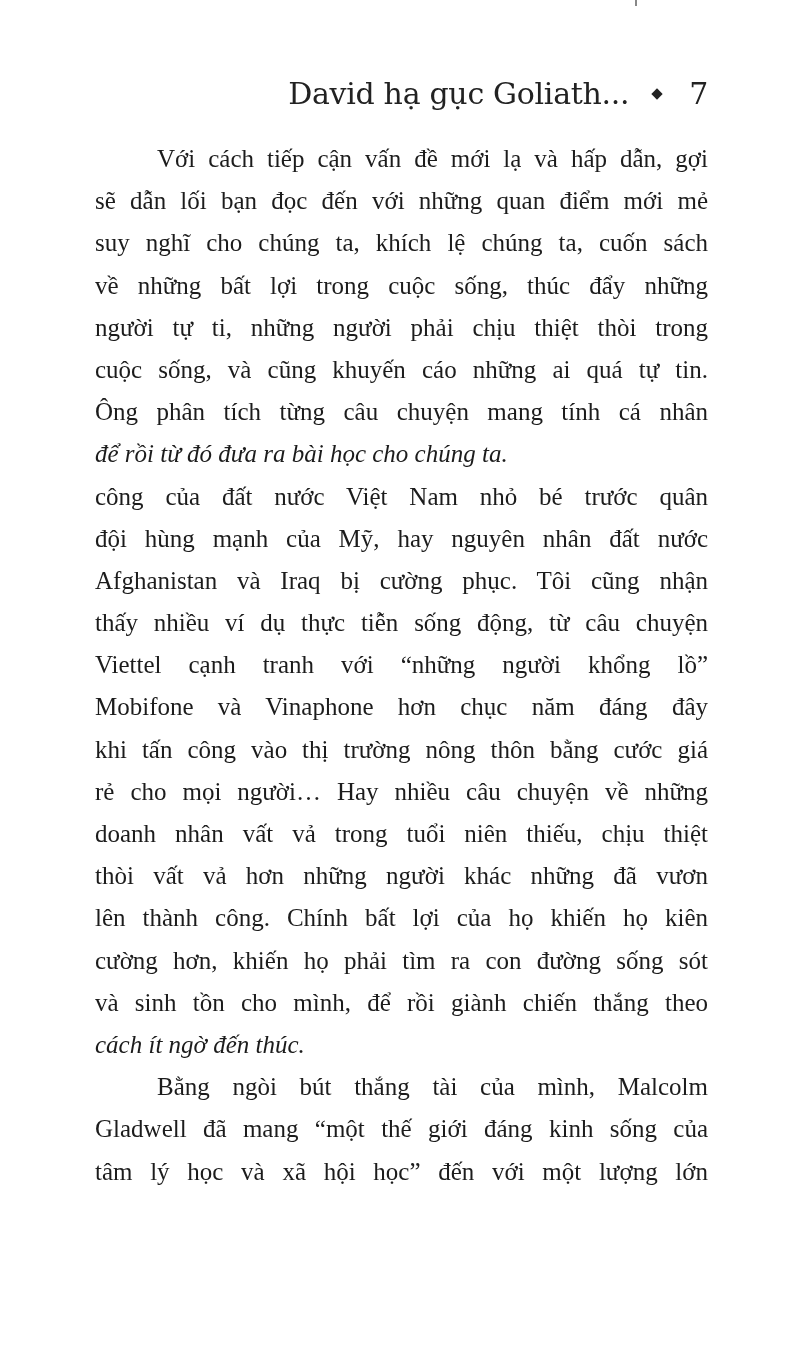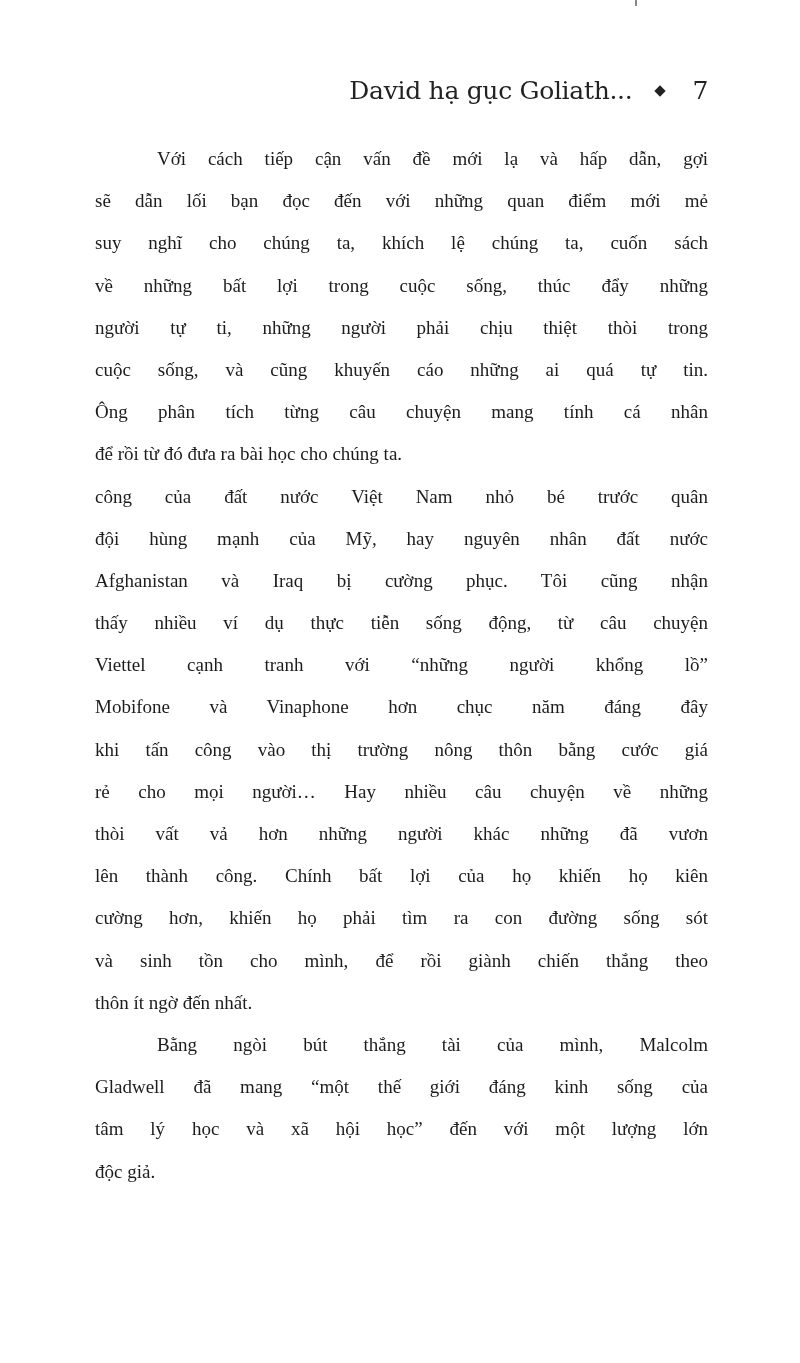--- a/index.html
+++ b/index.html
@@ -28,57 +28,58 @@
       top: 0;
       width: 2px;
       height: 6px;
       background: #888;
     }
     .running-header {
       position: absolute;
       top: 76px;
       right: 92px;
       font-family: "DejaVu Serif", serif;
-      font-size: 25px;
+      font-size: 30px;
       color: #222;
       display: flex;
       align-items: center;
       white-space: nowrap;
       letter-spacing: -0.3px;
     }
     .running-header .diamond {
       display: inline-block;
       width: 8px;
       height: 8px;
       background: #222;
       transform: rotate(45deg);
       margin: 0 28px 0 24px;
     }
     .body-text {
       position: absolute;
       left: 95px;
       top: 138px;
       width: 613px;
       font-family: "Liberation Serif", serif;
-      font-size: 19px;
+      font-size: 25px;
       line-height: 42.2px;
       color: #1c1c1c;
     }
     .line {
       display: block;
       text-align: justify;
       text-align-last: justify;
       white-space: nowrap;
       height: 42.2px;
     }
     .line.first {
       padding-left: 62px;
     }
     .line.last {
       text-align-last: left;
+      font-style: italic;
     }
   </style>
 </head>
 <body>
 
 <div class="page">
   <div class="corner-mark"></div>
 
   <div class="running-header">
     <span>David hạ gục Goliath...</span>
@@ -101,27 +102,27 @@
 
     <div class="para-block">
       <span class="line">công của đất nước Việt Nam nhỏ bé trước quân</span>
       <span class="line">đội hùng mạnh của Mỹ, hay nguyên nhân đất nước</span>
       <span class="line">Afghanistan và Iraq bị cường phục. Tôi cũng nhận</span>
       <span class="line">thấy nhiều ví dụ thực tiễn sống động, từ câu chuyện</span>
       <span class="line">Viettel cạnh tranh với “những người khổng lồ”</span>
       <span class="line">Mobifone và Vinaphone hơn chục năm đáng đây</span>
       <span class="line">khi tấn công vào thị trường nông thôn bằng cước giá</span>
       <span class="line">rẻ cho mọi người… Hay nhiều câu chuyện về những</span>
+      <span class="line">doanh nhân vất vả trong tuổi niên thiếu, chịu thiệt</span>
       <span class="line">thòi vất vả hơn những người khác những đã vươn</span>
       <span class="line">lên thành công. Chính bất lợi của họ khiến họ kiên</span>
       <span class="line">cường hơn, khiến họ phải tìm ra con đường sống sót</span>
       <span class="line">và sinh tồn cho mình, để rồi giành chiến thắng theo</span>
-      <span class="line last">thôn ít ngờ đến nhất.</span>
+      <span class="line last">cách ít ngờ đến thúc.</span>
     </div>
 
     <div class="para-block">
       <span class="line first">Bằng ngòi bút thắng tài của mình, Malcolm</span>
       <span class="line">Gladwell đã mang “một thế giới đáng kinh sống của</span>
       <span class="line">tâm lý học và xã hội học” đến với một lượng lớn</span>
-      <span class="line last">độc giả.</span>
     </div>
   </div>
 </div>
 
 </body></html>

